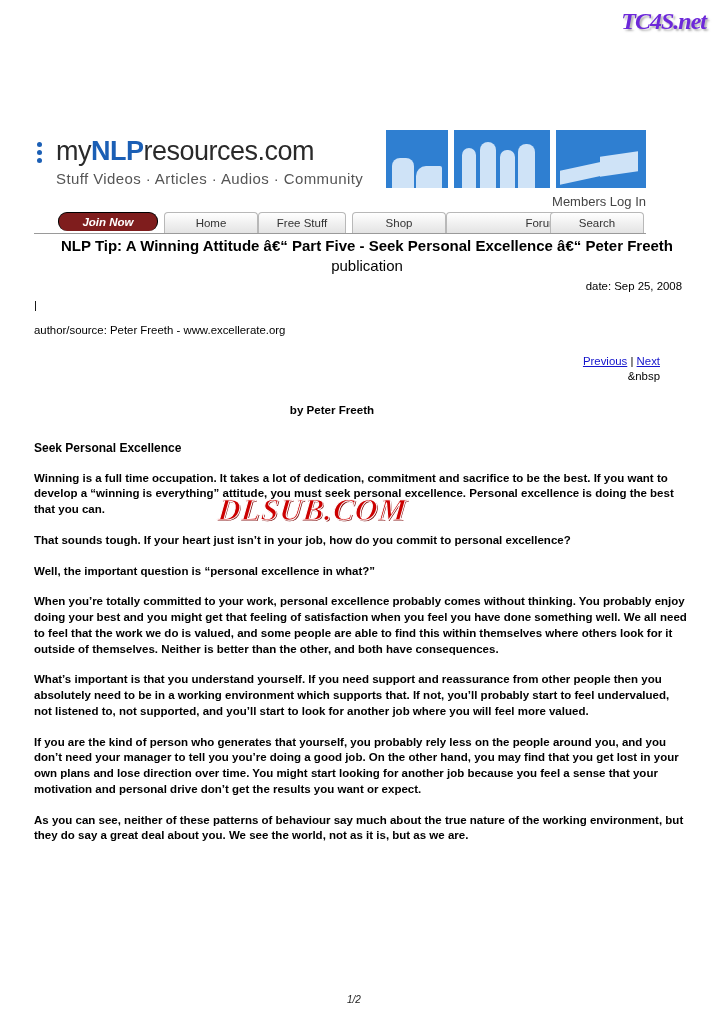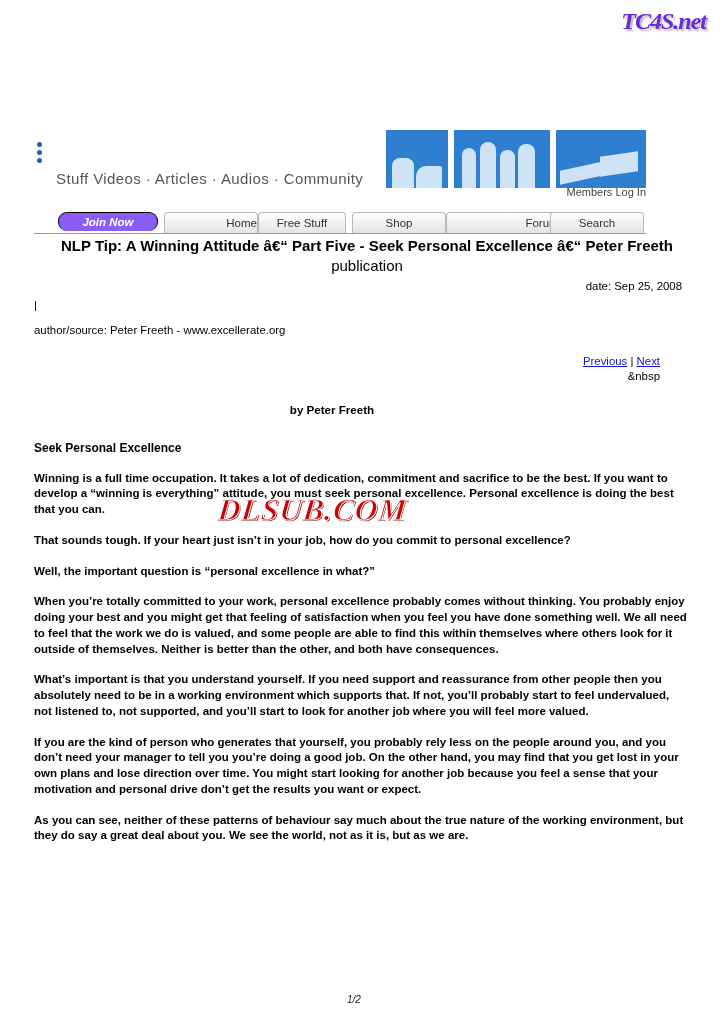--- a/index.html
+++ b/index.html
@@ -107,22 +107,22 @@
   .photo.p1 .s2 { left: 30px; bottom: 0; width: 26px; height: 22px; border-radius: 10px 2px 0 0; }
   .photo.p2 .s1 { left: 8px; bottom: 0; width: 14px; height: 40px; border-radius: 7px 7px 0 0; }
   .photo.p2 .s2 { left: 26px; bottom: 0; width: 16px; height: 46px; border-radius: 8px 8px 0 0; }
   .photo.p2 .s3 { left: 46px; bottom: 0; width: 15px; height: 38px; border-radius: 7px 7px 0 0; }
   .photo.p2 .s4 { left: 64px; bottom: 0; width: 17px; height: 44px; border-radius: 8px 8px 0 0; }
   .photo.p3 .s1 { left: 4px; bottom: 8px; width: 44px; height: 14px; transform: skewY(-12deg); }
   .photo.p3 .s2 { left: 44px; bottom: 14px; width: 38px; height: 20px; transform: skewY(-8deg); }
   .members-login {
     position: absolute;
     right: 0;
-    top: 56px;
-    font-size: 11px;
+    top: 64px;
+    font-size: 13px;
     color: #444;
   }
   
   .nav {
     position: absolute;
     left: 34px;
     top: 212px;
     width: 612px;
     height: 22px;
   }
@@ -133,21 +133,21 @@
     line-height: 20px;
     text-align: center;
     font-size: 11.5px;
     color: #333;
     border: 1px solid #b8b8b8;
     border-bottom: none;
     background: linear-gradient(#ffffff, #e3e3e3);
     border-radius: 4px 4px 0 0;
   }
   .nav .tab.joinnow {
-    background: #8b5cf6;
+    background: #7f1d1d;
     color: #ffffff;
     font-weight: bold;
     font-style: italic;
     border-color: #000;
     border-radius: 9px;
     height: 18px;
     line-height: 18px;
   }
   .nav-underline {
     position: absolute;
@@ -265,20 +265,21 @@
 
   <div class="tc4s">TC4S.net</div>
 
   <div class="banner">
     <div class="logo-box">
       <div class="logo-dots">
           <i></i>
           <i></i>
           <i></i>
         </div>
+      <div class="logo-line1"><span class="dark">my</span><span class="blue">NLP</span><span class="dark">resources.com</span></div>
       <div class="logo-line2">Stuff Videos · Articles · Audios · Community</div>
     </div>
     <div class="photo p1">
       <span class="sil s1"></span>
         <span class="sil s2"></span>
     </div>
     <div class="photo p2">
       <span class="sil s1"></span>
         <span class="sil s2"></span>
         <span class="sil s3"></span>
@@ -286,21 +287,21 @@
     </div>
     <div class="photo p3">
       <span class="sil s1"></span>
         <span class="sil s2"></span>
     </div>
     <div class="members-login">Members Log In</div>
   </div>
 
   <div class="nav">
     <div class="tab joinnow" style="left:24px;width:98px;">Join Now</div>
-    <div class="tab" style="left:130px;width:92px;text-align:right;">Home</div>
+    <div class="tab" style="left:130px;width:92px;">Home</div>
     <div class="tab" style="left:224px;width:86px;">Free Stuff</div>
     <div class="tab" style="left:318px;width:92px;">Shop</div>
     <div class="tab" style="left:412px;width:94px;padding-left:48px;">Forum</div>
     <div class="tab" style="left:516px;width:92px;">Search</div>
   </div>
   <div class="nav-underline"></div>
 
   <div class="doc">
 
     <div class="title-line">

